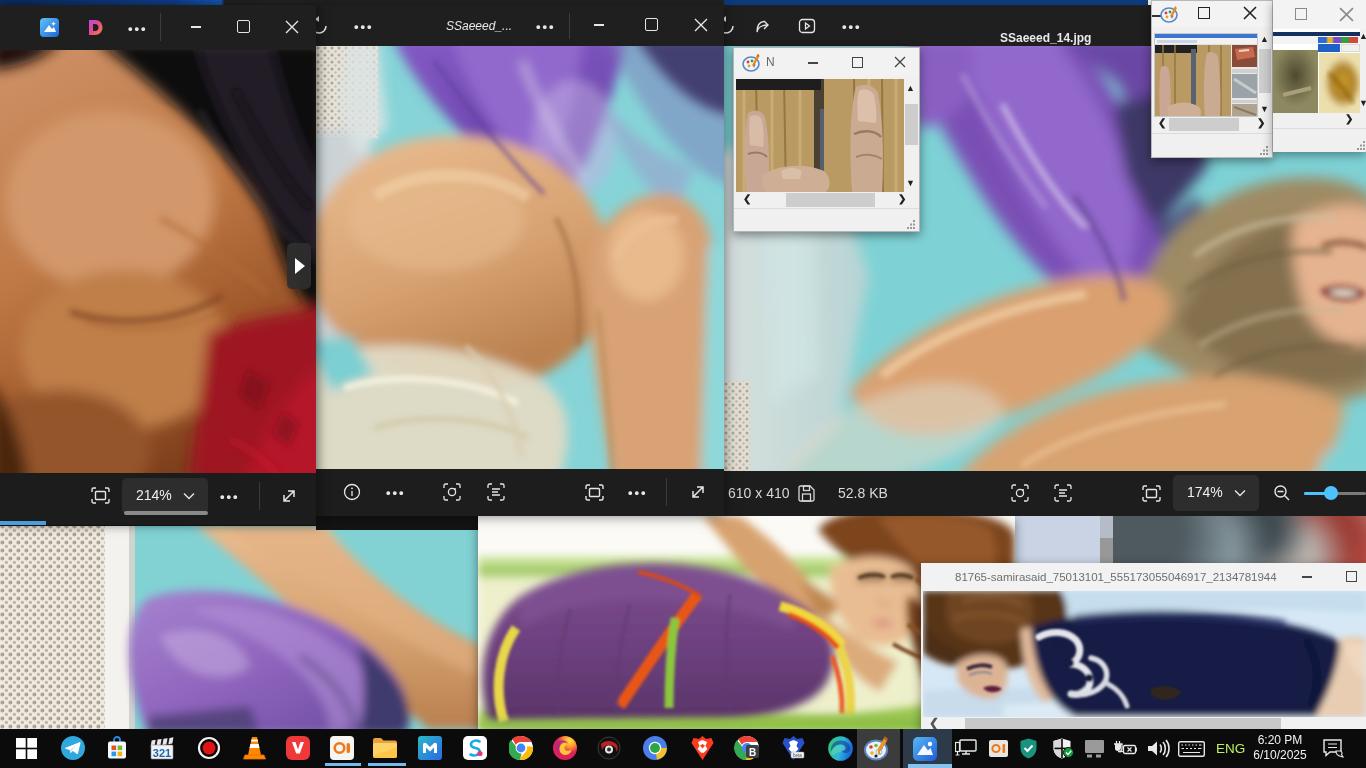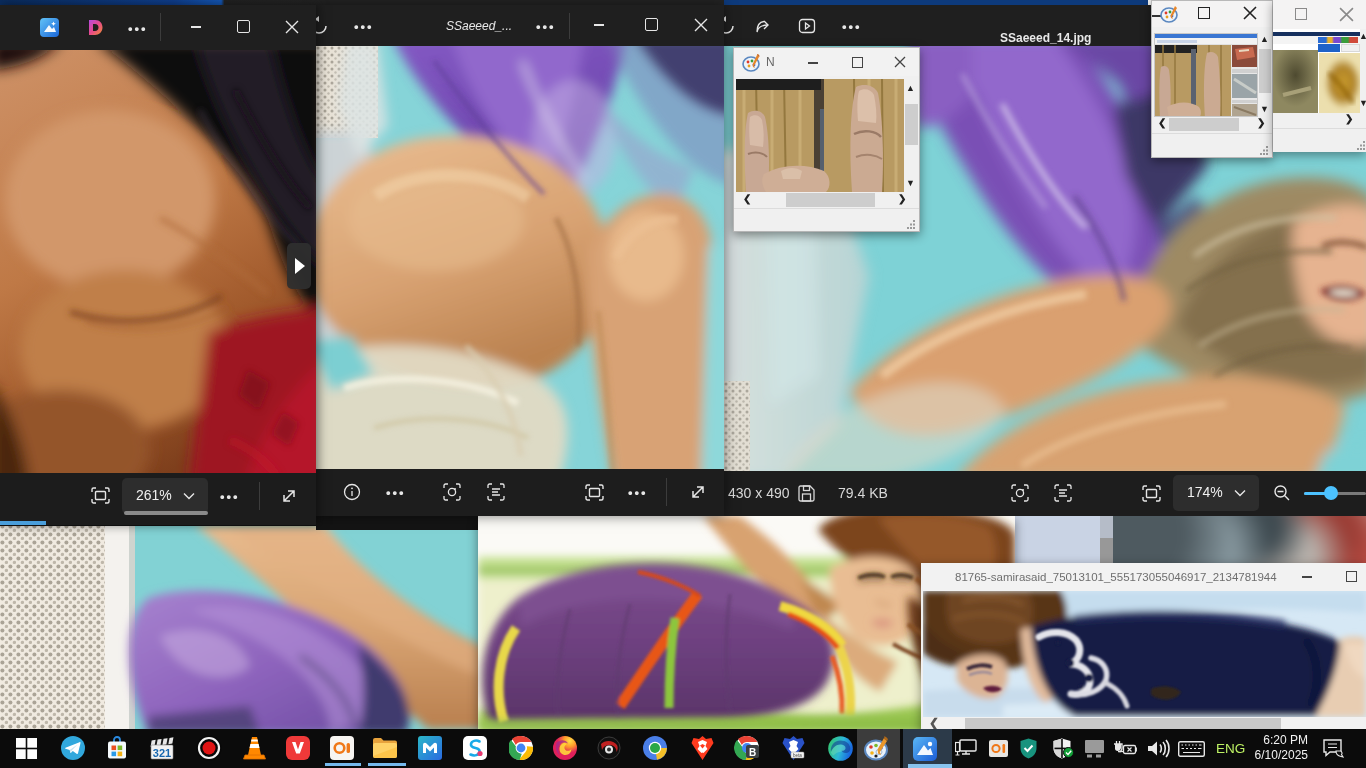--- a/index.html
+++ b/index.html
@@ -250,28 +250,28 @@
    <path d="M596,244 C610,237 630,238 642,247 C632,259 604,257 596,244 Z" fill="#7e2826"></path>
    <path d="M604,246 C614,242 628,243 635,248 C626,252 610,251 604,246 Z" fill="#e8e0d0"></path>
 
    <path d="M158,330 C210,288 292,258 362,248" stroke="#f2d0a8" stroke-width="9" fill="none" opacity="0.75"></path>
    <path d="M298,420 C340,390 420,366 502,358" stroke="#eec69a" stroke-width="7" fill="none" opacity="0.65"></path>
    </g>
   </svg>
   </div>
 
   <div class="abs" style="left:0;top:466px;width:642px;height:45px;background:#1d1d1d;">
-    <div class="abs" style="left:4px;top:14px;font-size:14px;color:#d8d8d8;">430 x 490</div>
+    <div class="abs" style="left:4px;top:14px;font-size:14px;color:#d8d8d8;">610 x 410</div>
 
     <svg class="abs" style="left:74px;top:14px;" width="17" height="17" viewBox="0 0 17 17" fill="none" stroke="#d8d8d8" stroke-width="1.3">
       <path d="M1,2.5 A1.5,1.5 0 0 1 2.5,1 L12,1 L16,5 L16,14.5 A1.5,1.5 0 0 1 14.5,16 L2.5,16 A1.5,1.5 0 0 1 1,14.5 Z"></path>
       <rect x="4.5" y="9" width="8" height="7"></rect>
         <rect x="5.5" y="1" width="6" height="4.5"></rect>
     </svg>
-    <div class="abs" style="left:114px;top:14px;font-size:14px;color:#d8d8d8;">79.4 KB</div>
+    <div class="abs" style="left:114px;top:14px;font-size:14px;color:#d8d8d8;">52.8 KB</div>
 
     <svg class="abs" style="left:287px;top:13px;" width="18" height="18" viewBox="0 0 18 18" fill="none" stroke="#e6e6e6" stroke-width="1.3">
       <path d="M1,5 L1,2.5 A1.5,1.5 0 0 1 2.5,1 L5,1 M13,1 L15.5,1 A1.5,1.5 0 0 1 17,2.5 L17,5 M17,13 L17,15.5 A1.5,1.5 0 0 1 15.5,17 L13,17 M5,17 L2.5,17 A1.5,1.5 0 0 1 1,15.5 L1,13"></path>
       <circle cx="9" cy="9" r="3.6"></circle>
         <circle cx="12" cy="6" r="1" fill="#e6e6e6" stroke="none"></circle>
     </svg>
 
     <svg class="abs" style="left:330px;top:13px;" width="18" height="18" viewBox="0 0 18 18" fill="none" stroke="#e6e6e6" stroke-width="1.3">
       <path d="M1,5 L1,2.5 A1.5,1.5 0 0 1 2.5,1 L5,1 M13,1 L15.5,1 A1.5,1.5 0 0 1 17,2.5 L17,5 M17,13 L17,15.5 A1.5,1.5 0 0 1 15.5,17 L13,17 M5,17 L2.5,17 A1.5,1.5 0 0 1 1,15.5 L1,13"></path>
       <path d="M5,6 L13,6 M5,9 L11,9 M5,12 L13,12"></path>
@@ -499,21 +499,21 @@
   </div>
 
   <div class="abs" style="left:0;top:468px;width:316px;height:47px;background:#1c1c1c;">
 
     <svg class="abs" style="left:91px;top:14px;" width="19" height="17" viewBox="0 0 19 17" fill="none" stroke="#e6e6e6" stroke-width="1.4">
       <path d="M1,5 L1,2.5 A1.5,1.5 0 0 1 2.5,1 L5,1 M14,1 L16.5,1 A1.5,1.5 0 0 1 18,2.5 L18,5 M18,12 L18,14.5 A1.5,1.5 0 0 1 16.5,16 L14,16 M5,16 L2.5,16 A1.5,1.5 0 0 1 1,14.5 L1,12"></path>
       <rect x="4.5" y="4.5" width="10" height="8" rx="1"></rect>
     </svg>
 
     <div class="abs" style="left:122px;top:5px;width:86px;height:36px;background:#2d2d2d;border-radius:5px;"></div>
-    <div class="abs" style="left:136px;top:14px;font-size:14px;color:#f0f0f0;">261%</div>
+    <div class="abs" style="left:136px;top:14px;font-size:14px;color:#f0f0f0;">214%</div>
     <svg class="abs" style="left:183px;top:19px;" width="12" height="8" viewBox="0 0 12 8" fill="none" stroke="#e6e6e6" stroke-width="1.4">
         <path d="M1,1.5 L6,6.5 L11,1.5"></path>
       </svg>
     <div class="ico dots" style="left:220px;top:16px;">•••</div>
     <div class="sep-v" style="left:259px;top:9px;height:28px;background:#3c3c3c;"></div>
     <svg class="abs" style="left:280px;top:14px;" width="18" height="18" viewBox="0 0 18 18" fill="none" stroke="#e6e6e6" stroke-width="1.5">
       <path d="M4,14 L14,4 M8,4 L14,4 L14,10 M10,14 L4,14 L4,8"></path>
     </svg>
     <div class="abs" style="left:124px;top:38px;width:84px;height:4px;background:#8a8a8a;border-radius:2px;"></div>
   </div>
@@ -992,19 +992,19 @@
   </svg>
   <svg class="abs" style="left:1147px;top:10px;" width="23" height="19" viewBox="0 0 23 19">
     <path d="M1,7 L5,7 L10,2.5 L10,16.5 L5,12 L1,12 Z" fill="#e8e8e8"></path>
     <path d="M13,5.5 C14.8,7.5 14.8,11.5 13,13.5 M16,3 C19,6 19,13 16,16 M19,1 C23,5.5 23,13.5 19,18" stroke="#e8e8e8" stroke-width="1.6" fill="none"></path>
   </svg>
   <svg class="abs" style="left:1178px;top:12px;" width="27" height="16" viewBox="0 0 27 16" fill="none" stroke="#e8e8e8" stroke-width="1.4">
     <rect x="0.7" y="0.7" width="25.6" height="14.6" rx="1.5"></rect>
     <path d="M3.5,4 L5,4 M7,4 L8.5,4 M10.5,4 L12,4 M14,4 L15.5,4 M17.5,4 L19,4 M21,4 L23.5,4 M3.5,7.5 L6,7.5 M8,7.5 L10,7.5 M12,7.5 L14,7.5 M16,7.5 L18,7.5 M20,7.5 L23.5,7.5 M5,11.5 L22,11.5" stroke-width="1.2"></path>
   </svg>
   <div class="abs" style="left:1216px;top:12px;font-size:13.5px;color:#bef264;">ENG</div>
-  <div class="abs" style="left:1252px;top:4px;width:56px;text-align:right;font-size:12px;color:#f2f2f2;line-height:15px;">6:20 PM<br>6/10/2025</div>
+  <div class="abs" style="left:1252px;top:4px;width:56px;text-align:center;font-size:12px;color:#f2f2f2;line-height:15px;">6:20 PM<br>6/10/2025</div>
   <svg class="abs" style="left:1322px;top:9px;" width="22" height="21" viewBox="0 0 22 21" fill="none" stroke="#e8e8e8" stroke-width="1.4">
     <path d="M2,2 L19,2 L19,14 L8,14 L4,17.5 L4,14 L2,14 Z" fill="none"></path>
     <path d="M6,6 L15,6 M6,9.5 L15,9.5" stroke-width="1.2"></path>
     <path d="M14,13 C14,16 16,18 19,18.5 L21,19 L19.5,16.5 C20.5,15.5 20,13.5 18.5,13 Z" fill="#0b0b0b" stroke="#e8e8e8" stroke-width="1.1"></path>
   </svg>
 </div>
 
 </body></html>

